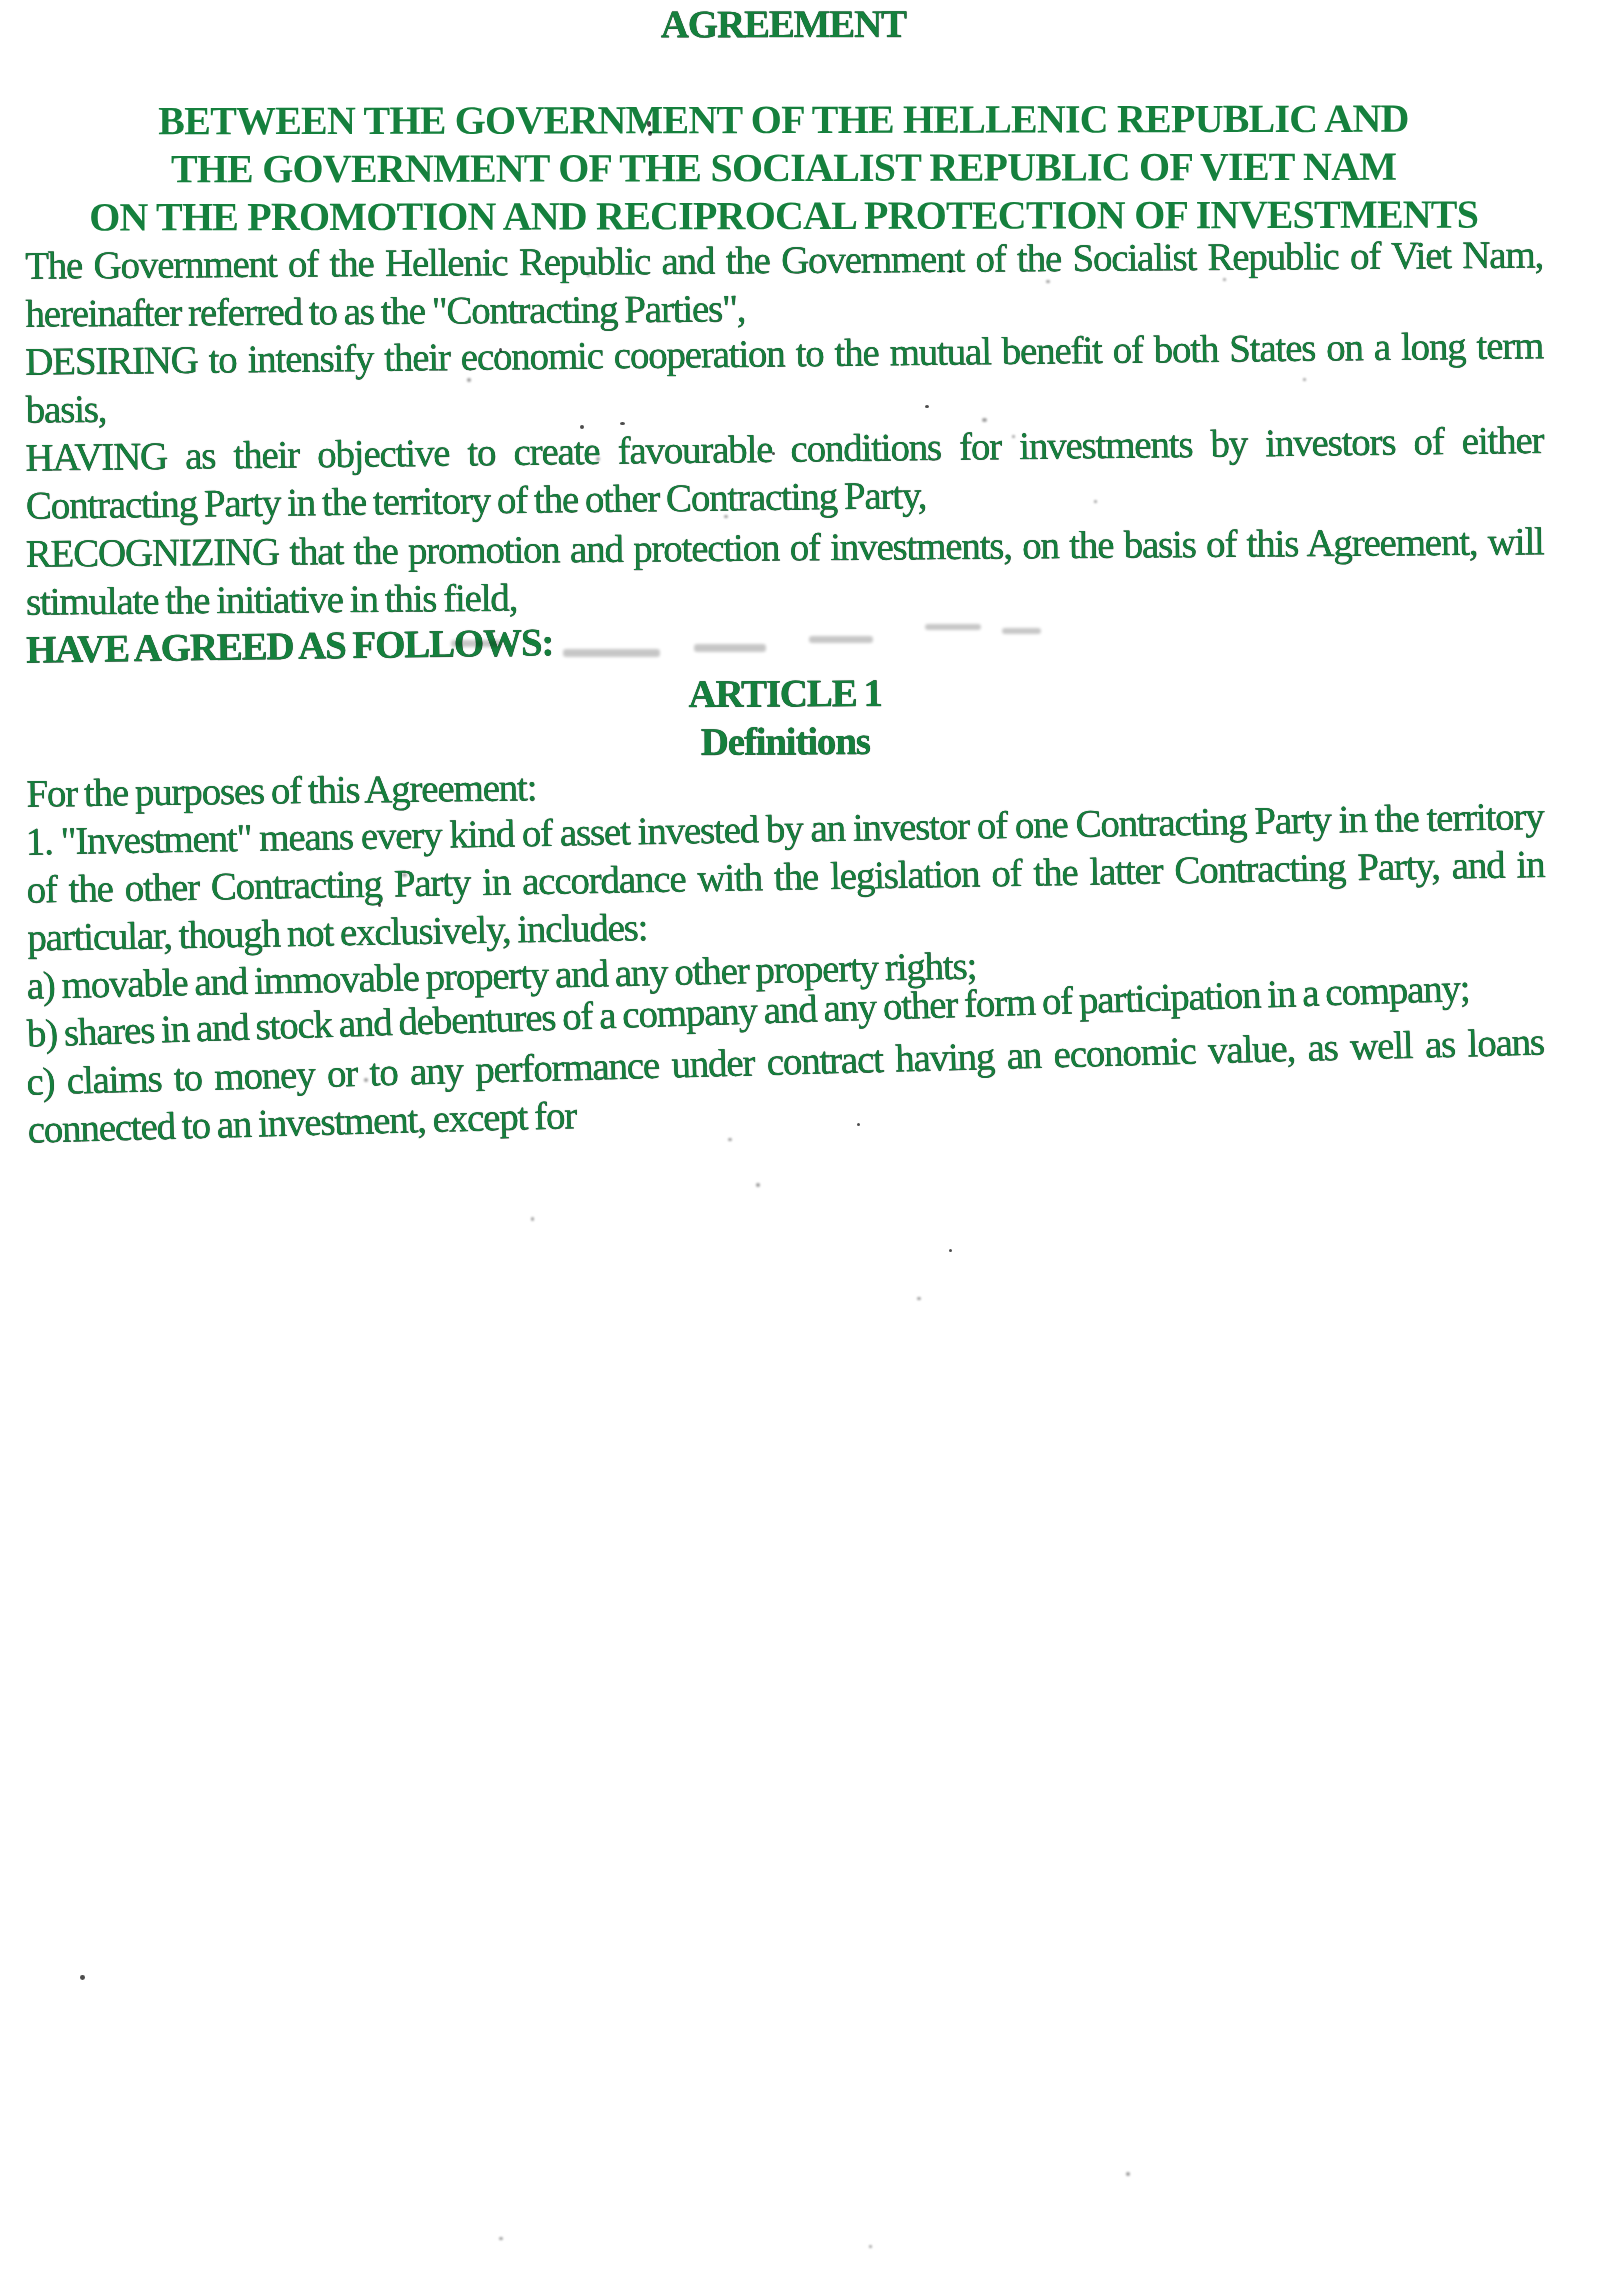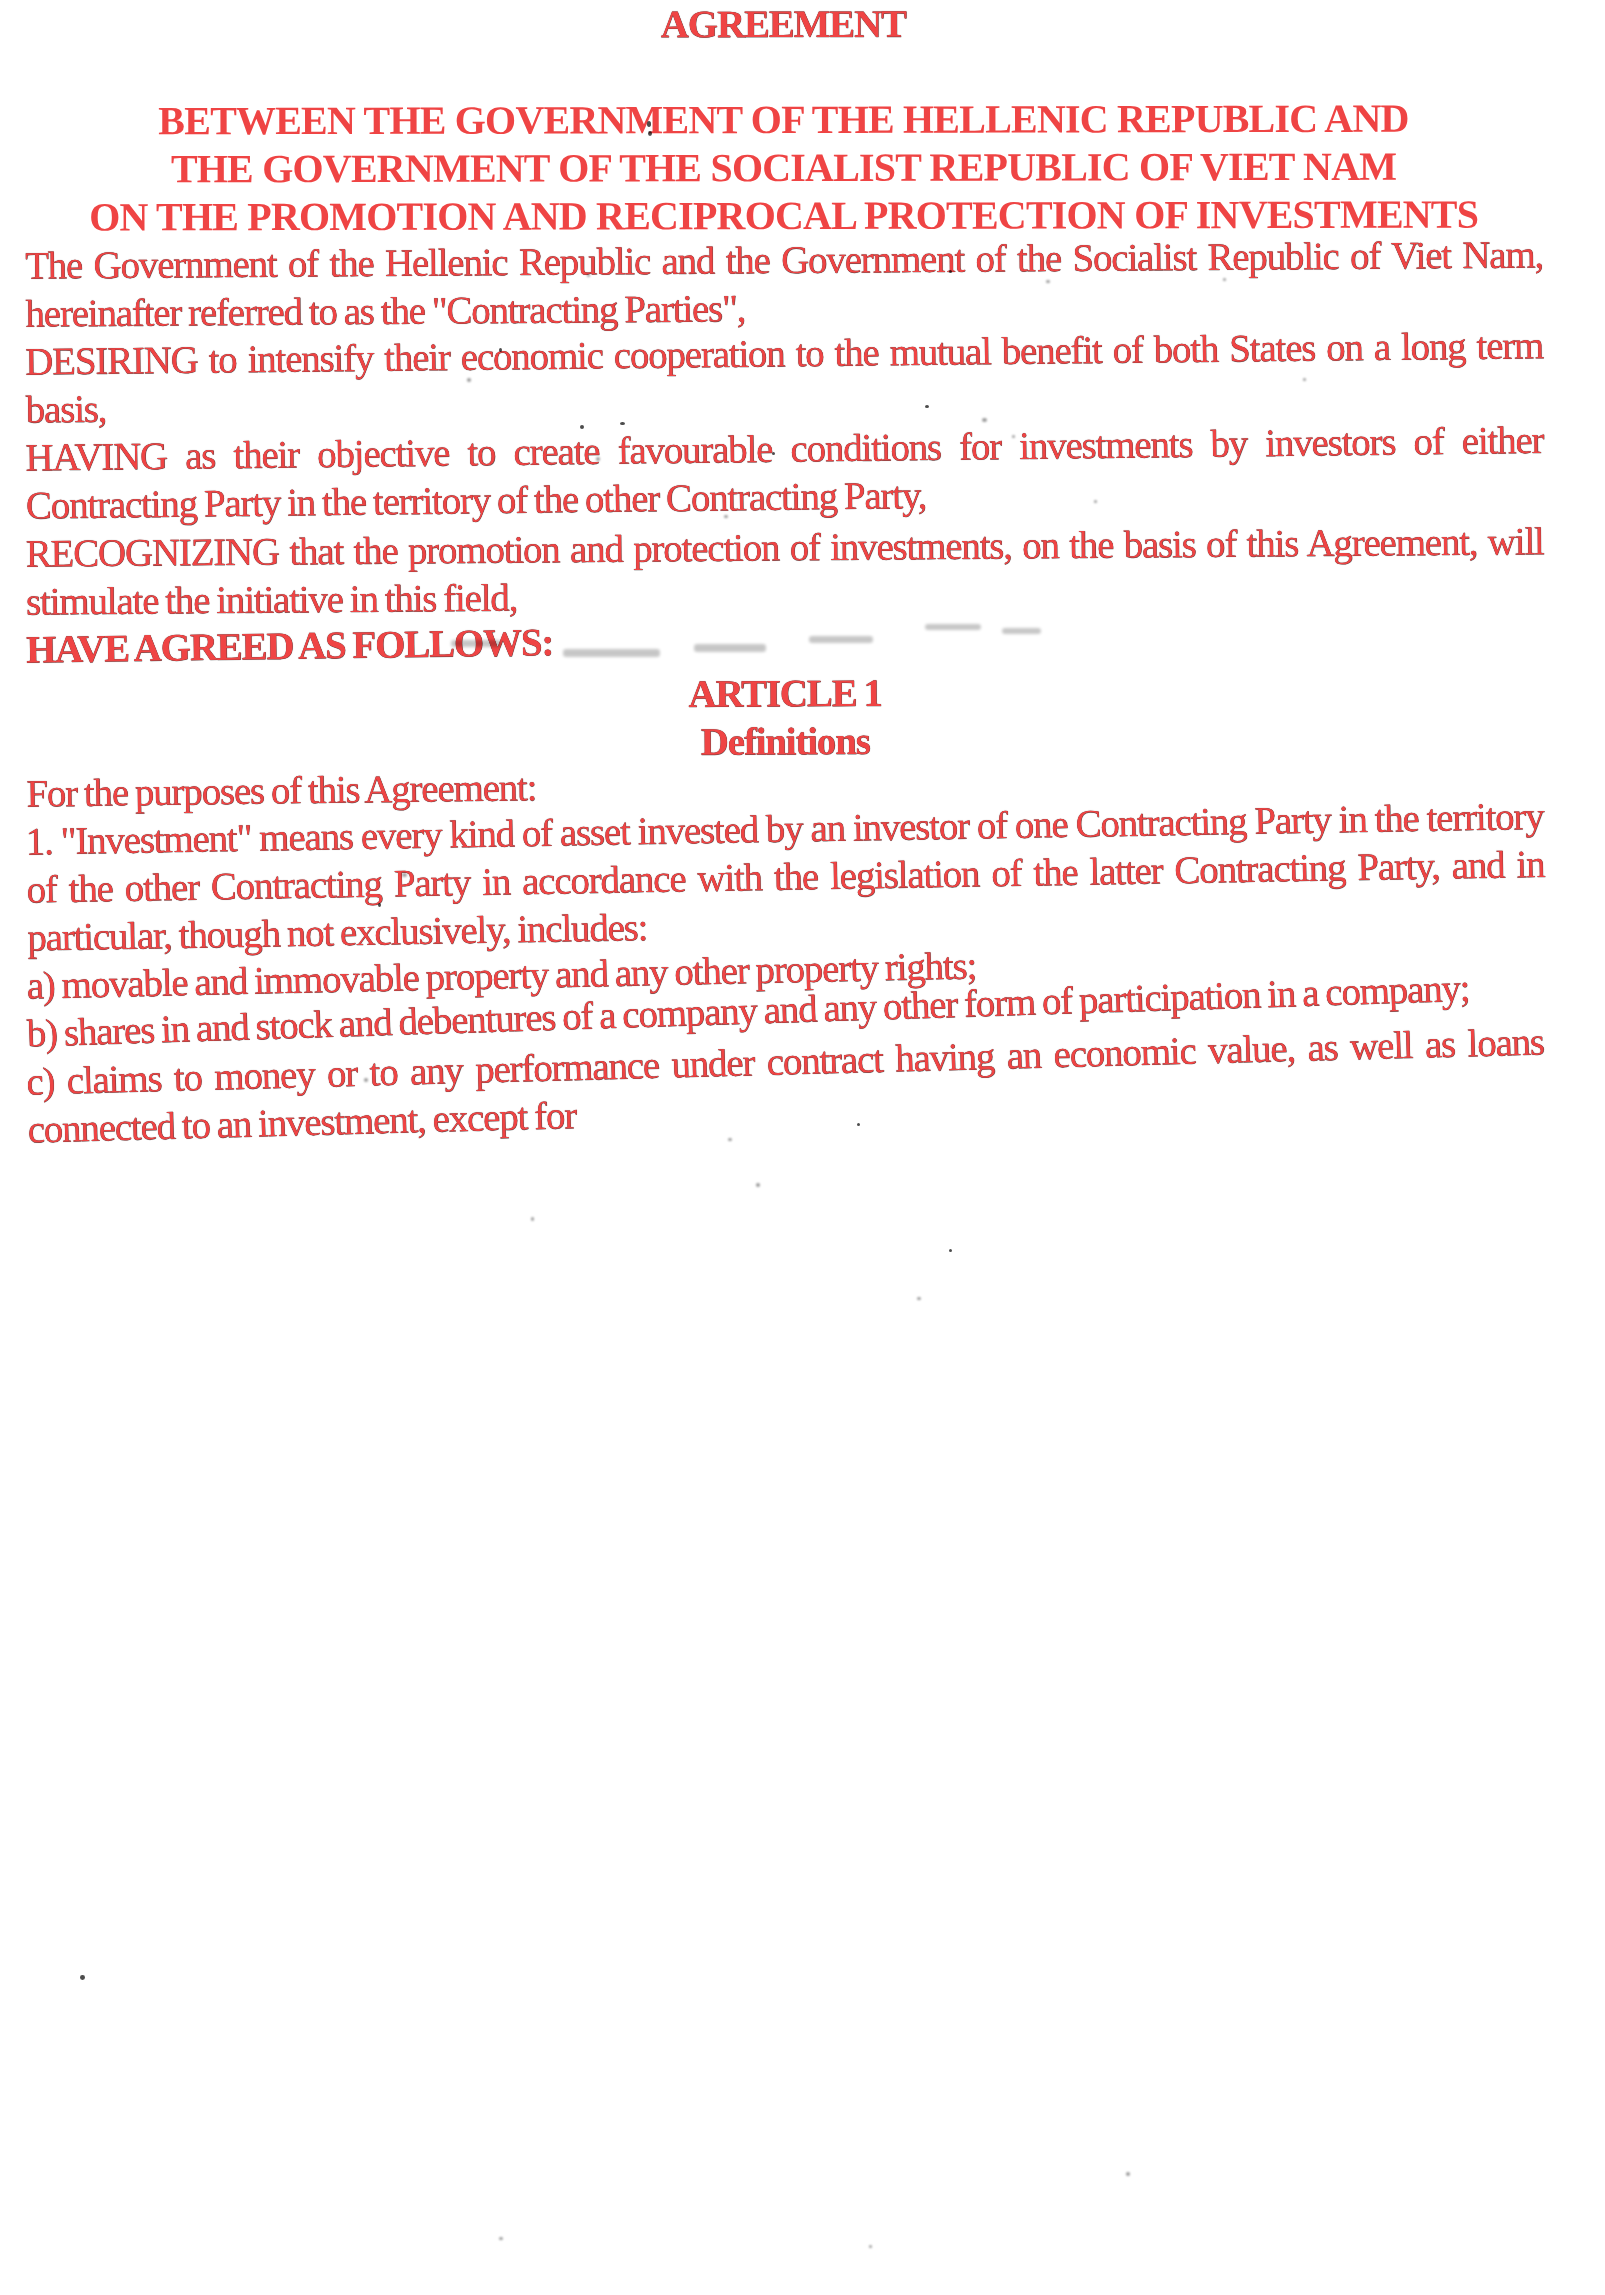--- a/index.html
+++ b/index.html
@@ -3,21 +3,21 @@
 <meta charset="utf-8">
 <style>
   html, body { margin: 0; padding: 0; background: #ffffff; }
   .page {
     position: relative;
     width: 1606px;
     height: 2287px;
     background: #ffffff;
     overflow: hidden;
     font-family: "Liberation Serif", serif;
-    color: #ef4444;
+    color: #15803d;
     text-decoration: underline;
   }
   .scan {
     position: absolute;
     inset: 0;
     transform: rotate(-0.12deg);
   }
   .doc {
     position: relative;
     margin-left: 26.6px;

